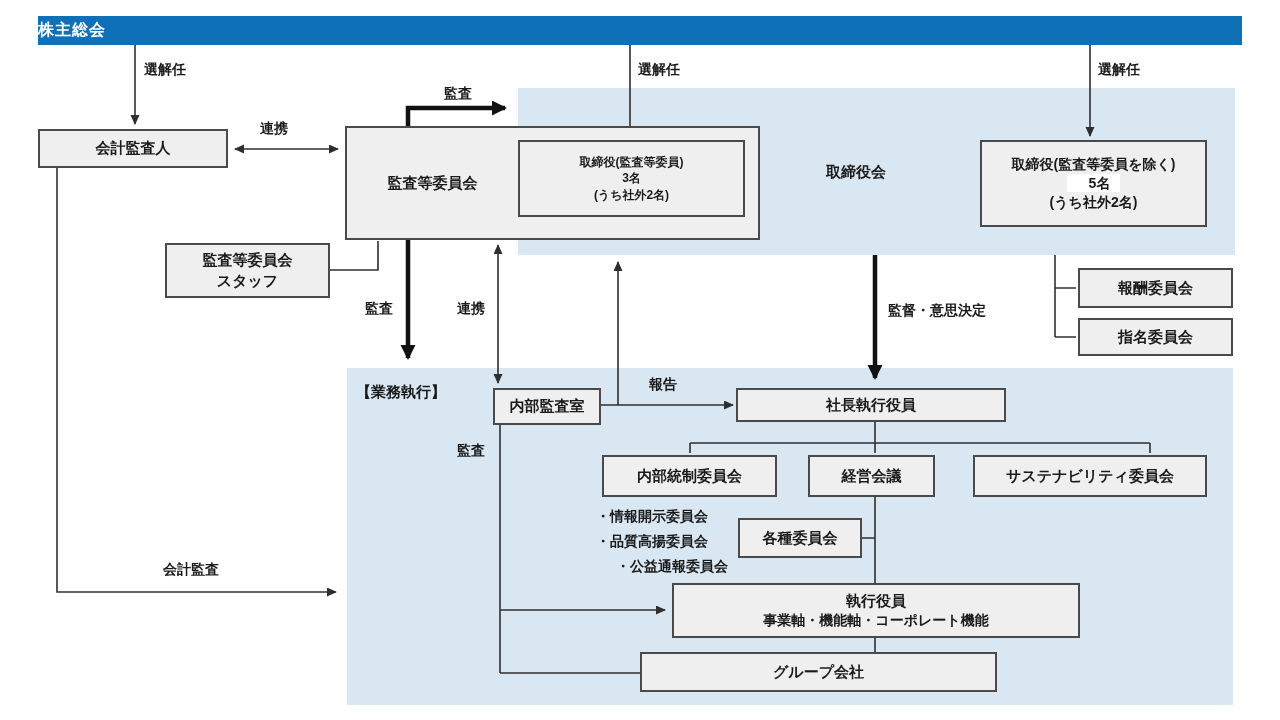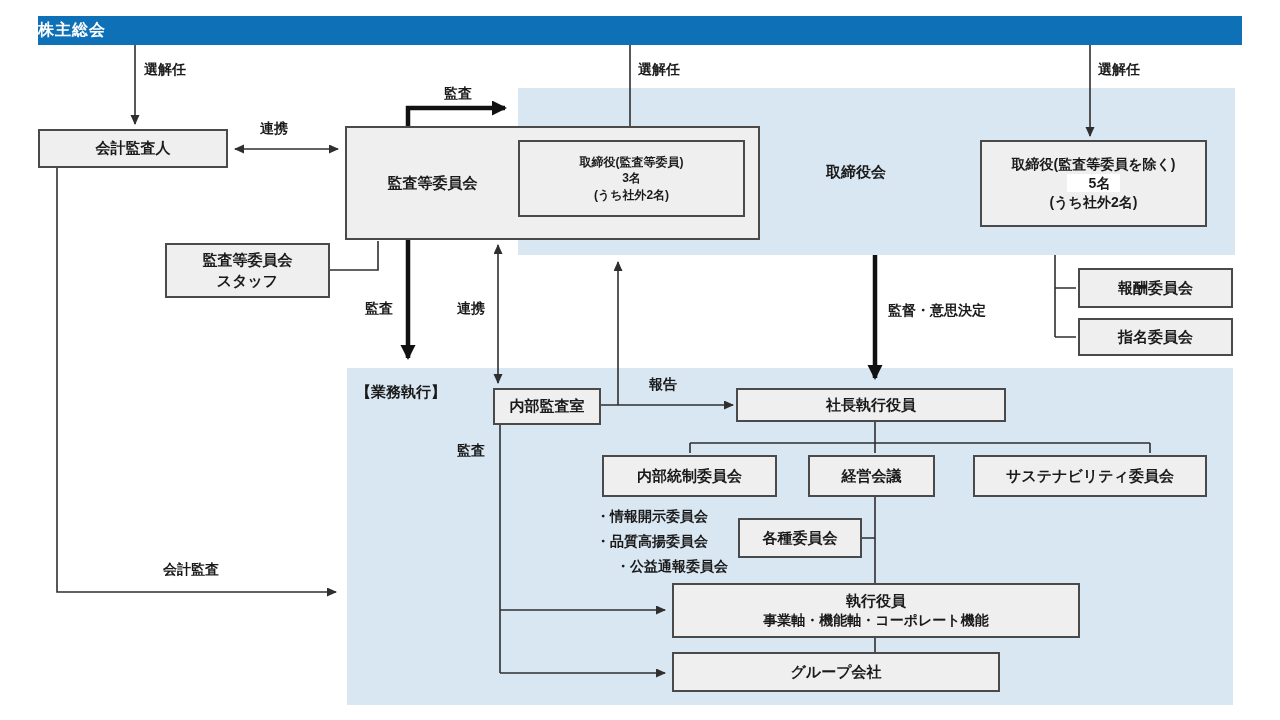--- a/index.html
+++ b/index.html
@@ -134,21 +134,21 @@
 
   <div class="bx" style="left:738px;top:518px;width:124px;height:40px;">
     <span>各種委員会</span>
   </div>
 
   <div class="bx" style="left:672px;top:583px;width:408px;height:55px;">
     <div>執行役員</div>
     <div class="sm">事業軸・機能軸・コーポレート機能</div>
   </div>
 
-  <div class="bx" style="left:672px;top:652px;width:328px;height:40px;">
+  <div class="bx" style="left:640px;top:652px;width:357px;height:40px;">
     <span>グループ会社</span>
   </div>
 
   <div class="lbl" style="left:596px;top:508px;">・情報開示委員会</div>
   <div class="lbl" style="left:596px;top:533px;">・品質高揚委員会</div>
   <div class="lbl" style="left:596px;top:558px;margin-left:20px;">・公益通報委員会</div>
 
   <div class="lbl" style="left:144px;top:61px;">選解任</div>
   <div class="lbl" style="left:638px;top:61px;">選解任</div>
   <div class="lbl" style="left:1098px;top:61px;">選解任</div>

